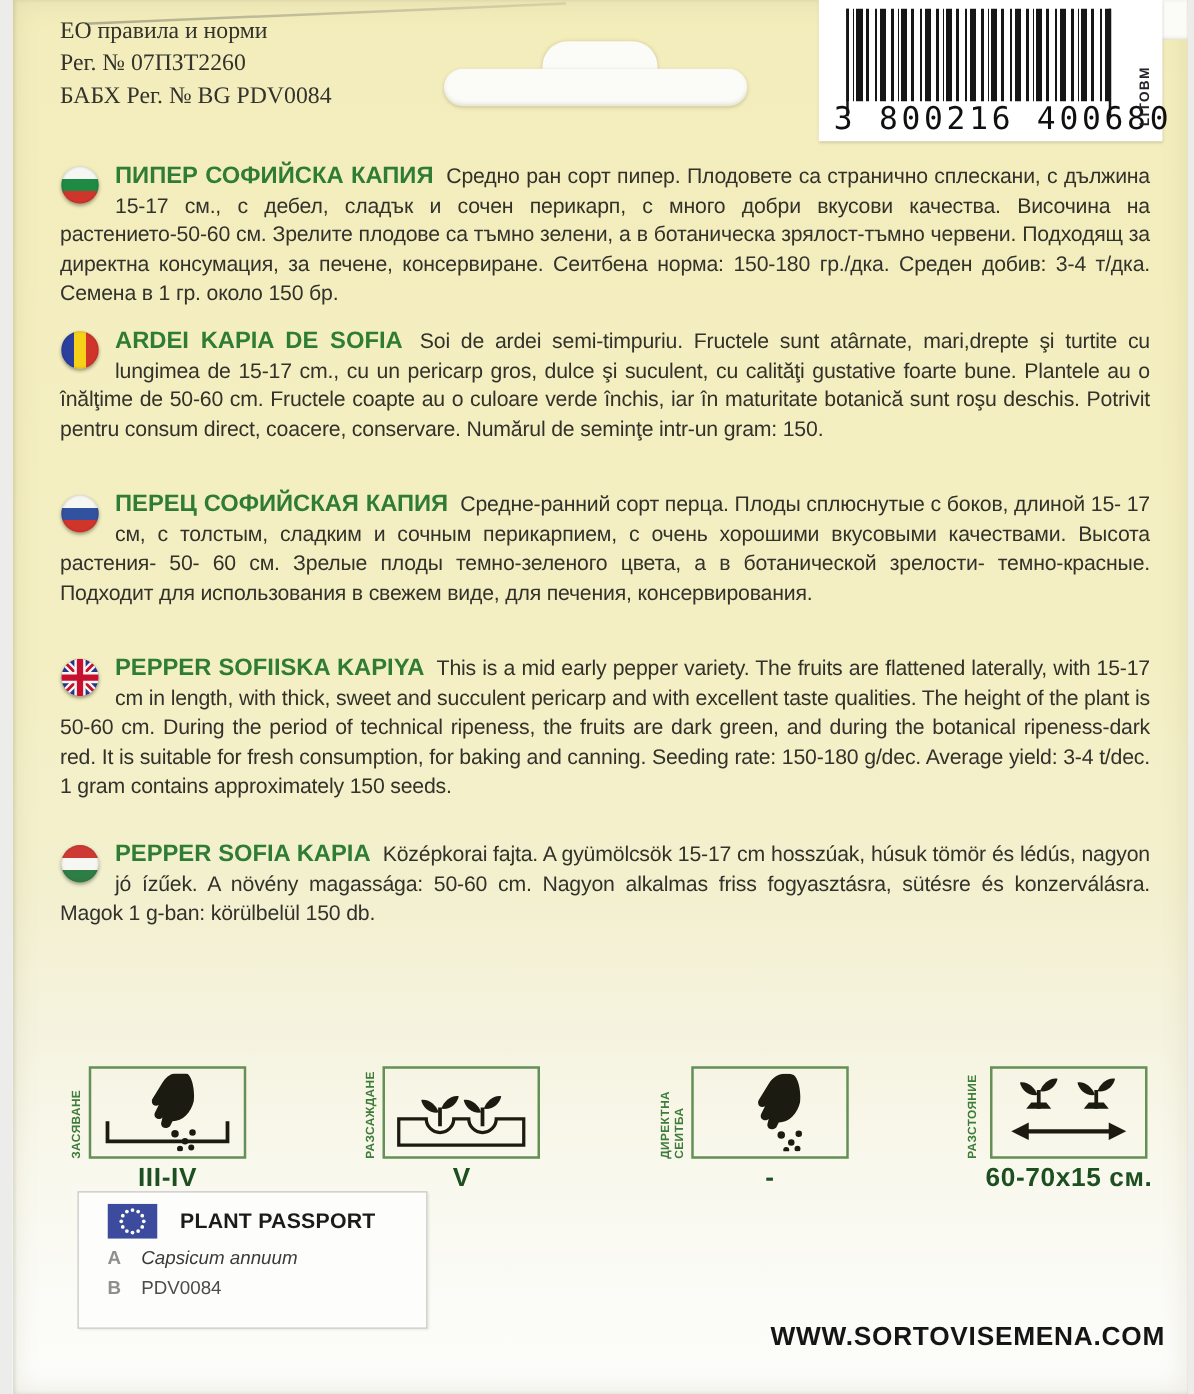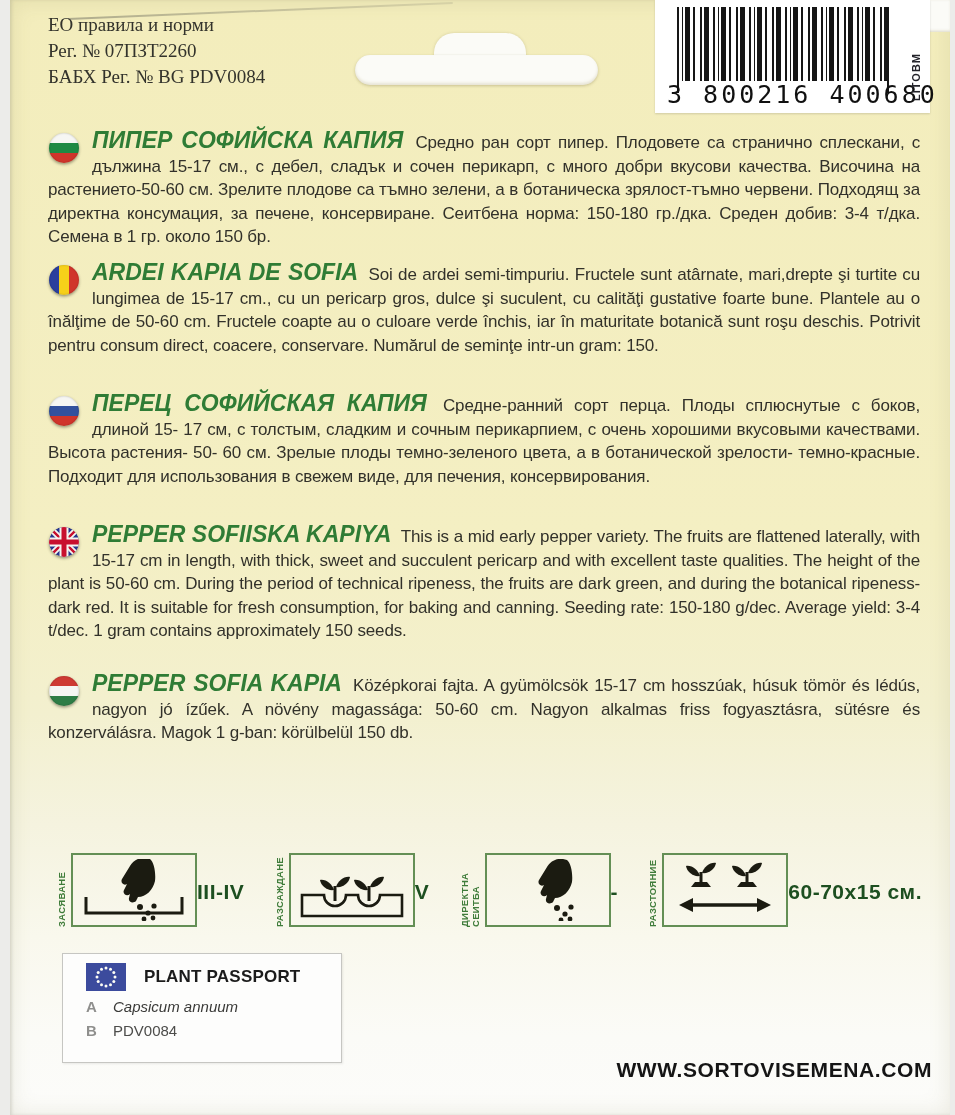--- a/index.html
+++ b/index.html
@@ -63,21 +63,21 @@
     position:absolute;right:8px;bottom:12px;
     writing-mode:vertical-rl;transform:rotate(180deg);
     font-size:11px;font-weight:bold;color:#23232a;letter-spacing:1px;
   }
   
   .sec{
     position:absolute;left:38px;width:872px;margin:0;
     text-align:justify;font-size:17px;line-height:23.6px;color:#32312a;
     letter-spacing:-0.15px;
   }
-  .sec b{color:#2f7c35;font-size:23px;margin-right:5px;letter-spacing:0;font-style:italic;}
+  .sec b{color:#2f7c35;font-size:19px;margin-right:5px;letter-spacing:0;}
   .flag{
     float:left;width:30px;height:30px;border-radius:50%;
     margin:4px 13px 4px 1px;
     box-shadow:0 1.5px 3px rgba(40,40,20,.45), inset 0 0 2px rgba(0,0,0,.25);
   }
   .flag-bg{background:linear-gradient(180deg,#f6f6f3 0 34%,#1f8a44 34% 67%,#d0352b 67% 100%);}
   .flag-ro{background:linear-gradient(90deg,#2b3f9d 0 34%,#f6d019 34% 67%,#d0352b 67% 100%);}
   .flag-ru{background:linear-gradient(180deg,#f6f6f3 0 34%,#32519e 34% 67%,#d0352b 67% 100%);}
   .flag-hu{background:linear-gradient(180deg,#ce3a33 0 34%,#f6f6f3 34% 67%,#2e7d46 67% 100%);}
   .flag-uk{padding:0;overflow:hidden;}
@@ -87,21 +87,21 @@
     position:absolute;top:853px;left:46px;width:866px;
     display:flex;justify-content:space-between;
   }
   .igroup{display:flex;align-items:flex-start;}
   .vlabel{
     writing-mode:vertical-rl;transform:rotate(180deg);
     height:74px;max-height:74px;
     font-size:9.5px;font-weight:bold;color:#3f7c3a;
     letter-spacing:.3px;line-height:11px;margin-right:4px;text-align:left;
   }
-  .icol{display:flex;flex-direction:row;align-items:center;}
+  .icol{display:flex;flex-direction:column;align-items:center;}
   .ibox{
     width:122px;height:70px;border:2px solid #648f55;
     display:flex;align-items:center;justify-content:center;
     background:rgba(255,255,255,.06);
   }
   .ival{
     margin-top:4px;font-weight:bold;font-size:21px;color:#1d4f20;letter-spacing:.5px;
   }
   
   .passport{

